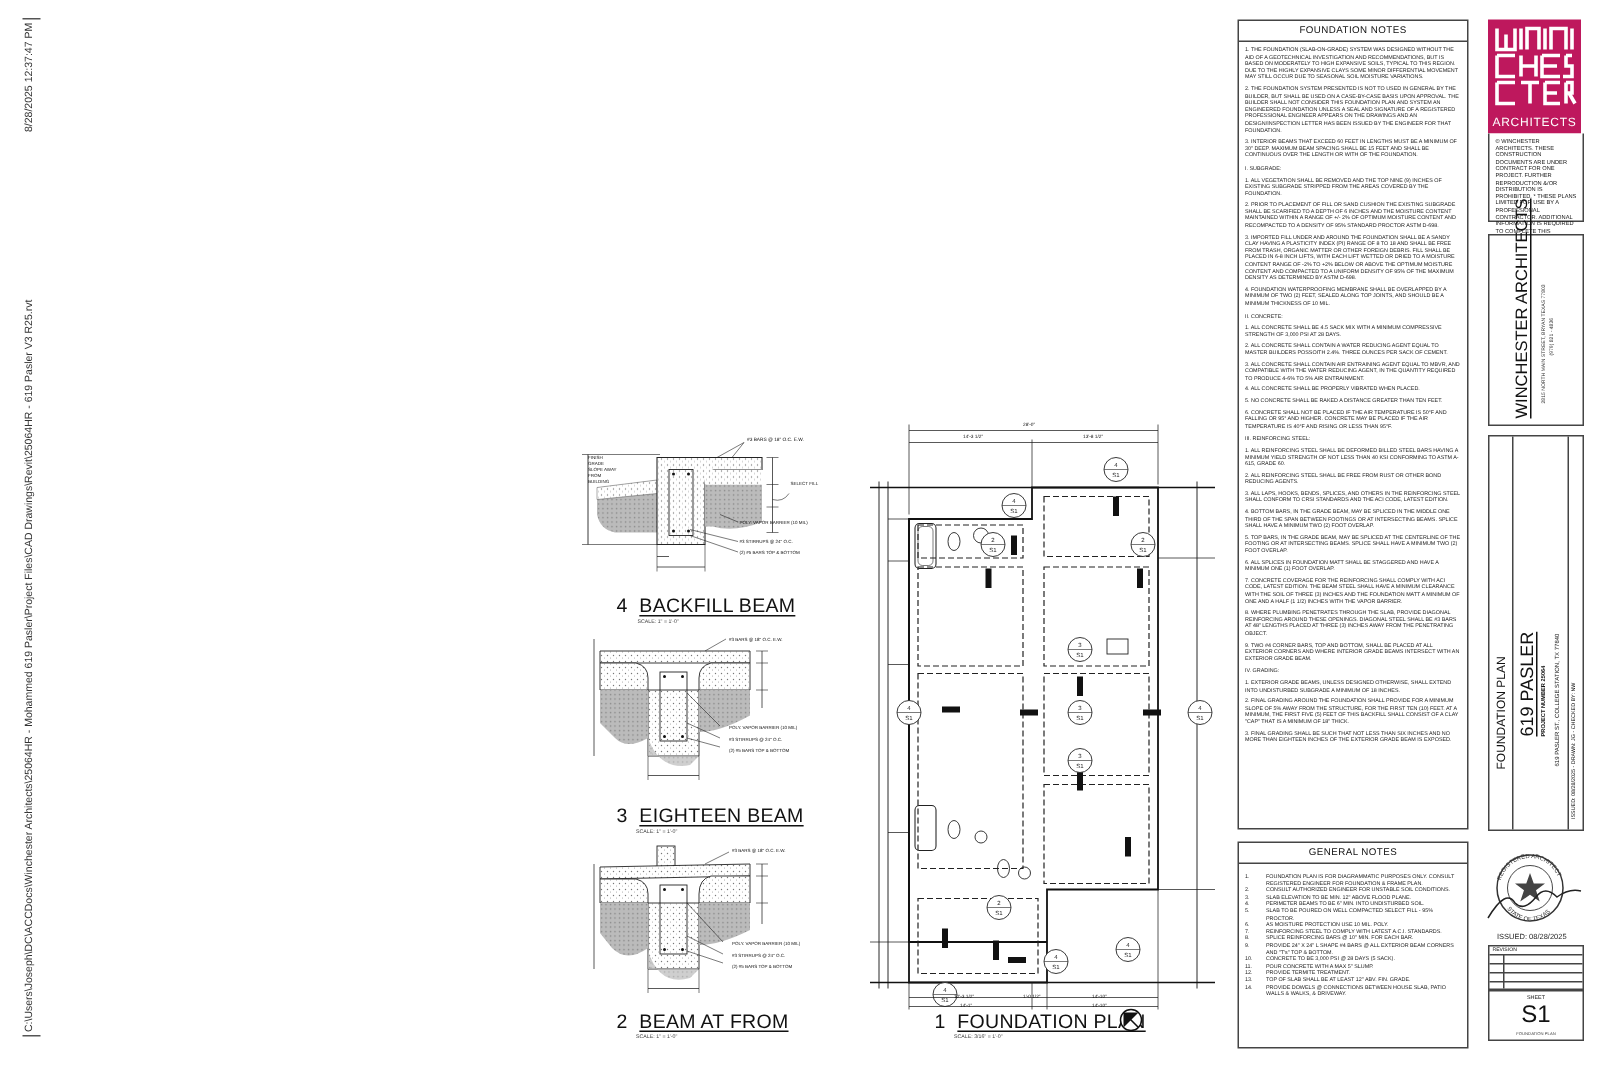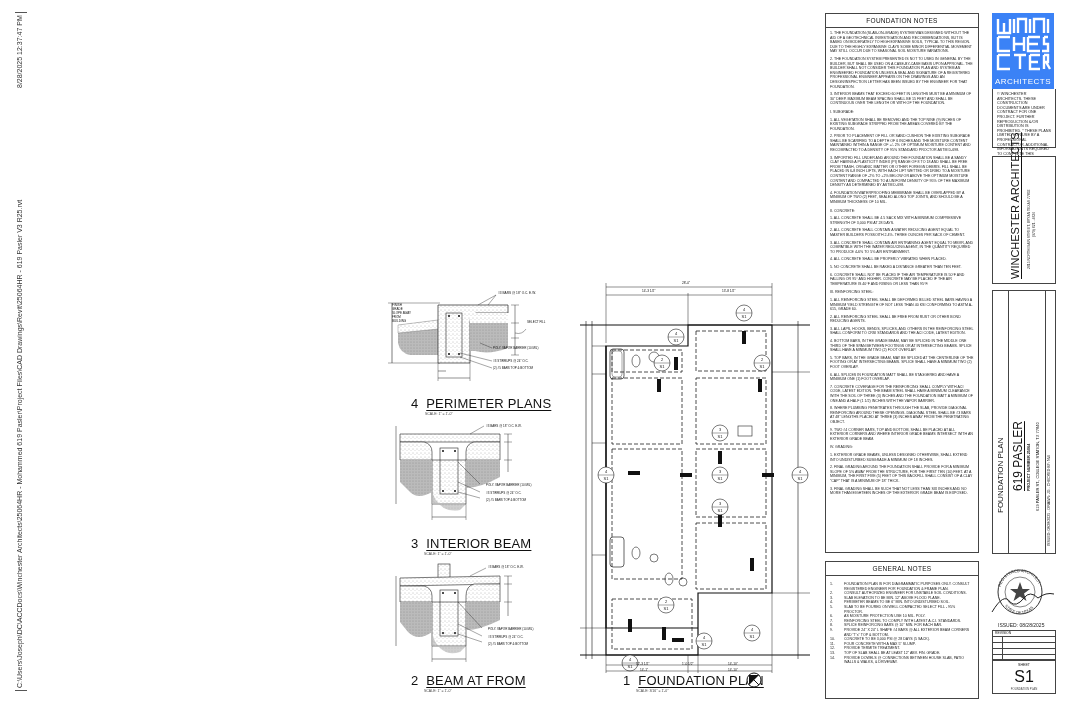--- a/index.html
+++ b/index.html
@@ -10,21 +10,21 @@
   
   .notes-box{position:absolute;border:1px solid #444;background:#fff;}
   .notes-title{text-align:center;font-size:6.5px;letter-spacing:.3px;padding:3px 0;border-bottom:1px solid #444;}
   .notes-body{padding:3px 4px;font-size:3.6px;line-height:4.6px;color:#222;}
   .notes-body p{margin:0 0 3px 0;}
   .notes-body .sec{margin:4px 0 3px 0;}
   .gn-row{display:flex;}
   .gn-num{width:14px;flex:none;}
   
   .tb-box{position:absolute;border:1px solid #444;background:#fff;}
-  .logo{position:absolute;background:#3b82f6;}
+  .logo{position:absolute;background:#be185d;}
   .logo-arch{color:#fff;font-size:8px;letter-spacing:.5px;text-align:center;position:absolute;left:0;right:0;bottom:3px;}
   .disc{font-size:3.8px;line-height:4.6px;padding:3px 4px;color:#222;}
   .rot{position:absolute;transform-origin:left top;transform:rotate(-90deg);white-space:nowrap;}
   .detail-title{position:absolute;display:flex;align-items:baseline;gap:8px;}
   .detail-num{font-size:13px;}
   .detail-name{font-size:13px;text-decoration:underline;text-underline-offset:2px;letter-spacing:.2px;}
   .detail-scale{position:absolute;font-size:3.5px;color:#444;}
   svg{position:absolute;overflow:visible;}
 </style>
 </head>
@@ -78,21 +78,21 @@
 </svg>
 <div class="abs" style="left:498px;top:291px;font-size:3.2px;">#3 BARS @ 18" O.C. E.W.</div>
 <div class="abs" style="left:527px;top:320px;font-size:3px;">SELECT FILL</div>
 <div class="abs" style="left:493px;top:346px;font-size:3px;">POLY. VAPOR BARRIER (10 MIL)</div>
 <div class="abs" style="left:493px;top:359px;font-size:3px;">#3 STIRRUPS @ 24" O.C.</div>
 <div class="abs" style="left:493px;top:366px;font-size:3px;">(2) #5 BARS TOP &amp; BOTTOM</div>
 <div class="abs" style="left:392px;top:303px;font-size:3px;width:20px;">FINISH GRADE SLOPE AWAY FROM BUILDING</div>
 
 <div class="detail-title" style="left:411px;top:396px;">
   <span class="detail-num">4</span>
-  <span class="detail-name">PERIMETER PLANS</span>
+  <span class="detail-name">BACKFILL BEAM</span>
 </div>
 <div class="detail-scale" style="left:425px;top:412px;">SCALE: 1" = 1'-0"</div>
 
 <svg style="left:400px;top:432px;" width="150" height="95" viewBox="0 0 150 95">
   <path d="M0 2 L100 2 L100 10 L0 10 Z" fill="url(#conc)" stroke="#222" stroke-width=".6"></path>
   <path d="M0 10 L24 10 Q32 12 32 20 L32 72 L66 72 L66 20 Q66 12 74 10 L100 10 L100 28 L0 28 Z" fill="url(#conc)" stroke="#222" stroke-width=".6"></path>
   <path d="M0 28 L32 28 L32 60 Q18 68 10 60 L0 50 Z" fill="url(#soil)"></path>
   <path d="M66 28 L100 28 L100 45 Q80 56 66 56 Z" fill="url(#soil)"></path>
   <path d="M32 60 Q40 82 60 78 L66 72 L32 72 Z" fill="url(#soil)" opacity=".7"></path>
   <rect x="40" y="16" width="18" height="46" fill="none" stroke="#222" stroke-width=".6"></rect>
@@ -113,21 +113,21 @@
   <line x1="58" y1="60" x2="80" y2="66" stroke="#222" stroke-width=".4"></line>
   <line x1="70" y1="2" x2="84" y2="-6" stroke="#222" stroke-width=".4"></line>
 </svg>
 <div class="abs" style="left:486px;top:424px;font-size:3px;">#3 BARS @ 18" O.C. E.W.</div>
 <div class="abs" style="left:486px;top:483px;font-size:3px;">POLY. VAPOR BARRIER (10 MIL)</div>
 <div class="abs" style="left:486px;top:491px;font-size:3px;">#3 STIRRUPS @ 24" O.C.</div>
 <div class="abs" style="left:486px;top:498px;font-size:3px;">(2) #5 BARS TOP &amp; BOTTOM</div>
 
 <div class="detail-title" style="left:411px;top:536px;">
   <span class="detail-num">3</span>
-  <span class="detail-name">INTERIOR BEAM</span>
+  <span class="detail-name">EIGHTEEN BEAM</span>
 </div>
 <div class="detail-scale" style="left:424px;top:552px;">SCALE: 1" = 1'-0"</div>
 
 <svg style="left:400px;top:572px;" width="150" height="95" viewBox="0 0 150 95">
   <rect x="38" y="-8" width="12" height="14" fill="url(#conc)" stroke="#222" stroke-width=".6"></rect>
   <path d="M0 6 L100 4 L100 12 L0 14 Z" fill="url(#conc)" stroke="#222" stroke-width=".6"></path>
   <path d="M0 14 L24 14 Q32 16 32 24 L32 74 L66 74 L66 24 Q66 14 74 12 L100 12 L100 30 L0 30 Z" fill="url(#conc)" stroke="#222" stroke-width=".6"></path>
   <path d="M0 30 L32 30 L32 60 Q18 70 8 60 L0 50 Z" fill="url(#soil)"></path>
   <path d="M66 30 L100 30 L100 48 Q80 58 66 58 Z" fill="url(#soil)"></path>
   <path d="M32 62 Q40 86 60 80 L66 74 L32 74 Z" fill="url(#soil)" opacity=".7"></path>

